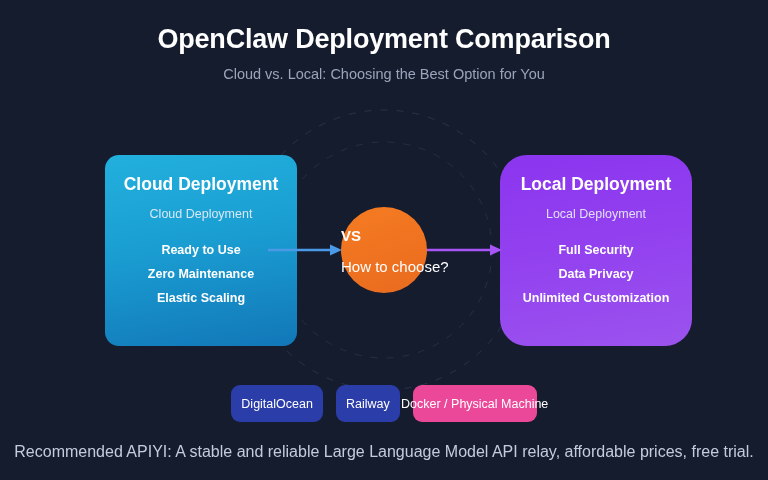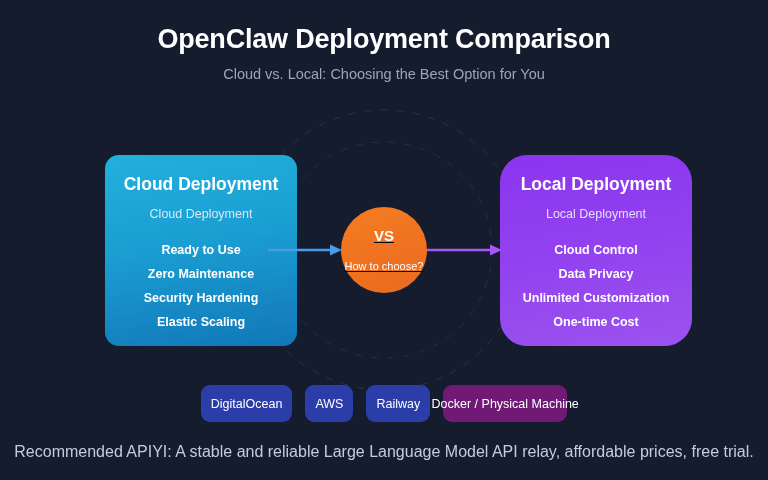--- a/index.html
+++ b/index.html
@@ -118,33 +118,32 @@
   .vs-circle {
     position: absolute;
     left: 341px;
     top: 207px;
     width: 86px;
     height: 86px;
     border-radius: 50%;
     background: linear-gradient(160deg, #f57c22 0%, #ef7220 55%, #e96b1f 100%);
     display: flex;
     flex-direction: column;
-    align-items: center;
+    align-items: flex-start;
     justify-content: center;
-    text-decoration: underline;
   }
   .vs-main {
     font-size: 15px;
     font-weight: bold;
     color: #ffffff;
     line-height: 19px;
   }
   .vs-sub {
     margin-top: 14px;
-    font-size: 11px;
+    font-size: 15px;
     color: #ffffff;
     line-height: 15px;
     white-space: nowrap;
   }
 
   
   .tags {
     position: absolute;
     left: 0;
     top: 385px;
@@ -160,21 +159,21 @@
     display: flex;
     align-items: center;
     justify-content: center;
     font-size: 12.5px;
     color: #ffffff;
     white-space: nowrap;
     box-sizing: border-box;
   }
   .tag-blue { background: #2b3da8; padding: 0 10px; text-align: center; }
   .tag-purple {
-    background: #701a75;
+    background: #ec4899;
     width: 124px;
     padding: 15px;
   }
   .tag-purple .tag-label {
     white-space: nowrap;
   }
 
   
   .footer {
     position: absolute;
@@ -201,33 +200,31 @@
     <div class="title">OpenClaw Deployment Comparison</div>
     <div class="subtitle">Cloud vs. Local: Choosing the Best Option for You</div>
   </div>
 
   <div class="card card-cloud">
     <div class="card-title">Cloud Deployment</div>
     <div class="card-sub">Cloud Deployment</div>
     <div class="card-features">
       <div class="feature">Ready to Use</div>
       <div class="feature">Zero Maintenance</div>
-      <div class="feature">Security Hardening</div>
       <div class="feature">Elastic Scaling</div>
     </div>
   </div>
 
   <div class="card card-local">
     <div class="card-title">Local Deployment</div>
     <div class="card-sub">Local Deployment</div>
     <div class="card-features">
-      <div class="feature">Cloud Control</div>
+      <div class="feature">Full Security</div>
       <div class="feature">Data Privacy</div>
       <div class="feature">Unlimited Customization</div>
-      <div class="feature">One-time Cost</div>
     </div>
   </div>
 
   <svg class="arrow arrow-left" viewBox="0 0 75 14" xmlns="http://www.w3.org/2000/svg">
     <line x1="0" y1="7" x2="63" y2="7" stroke="#4a9ae8" stroke-width="2.4"></line>
     <polygon points="62,1.5 74,7 62,12.5" fill="#4a9ae8"></polygon>
   </svg>
 
   <svg class="arrow arrow-right" viewBox="0 0 78 14" xmlns="http://www.w3.org/2000/svg">
     <line x1="0" y1="7" x2="66" y2="7" stroke="#a855f7" stroke-width="2.4"></line>
@@ -237,23 +234,20 @@
   <div class="vs-circle">
     <div class="vs-main">VS</div>
     <div class="vs-sub">How to choose?</div>
   </div>
 
   <div class="tags">
     <div class="tag tag-blue">
       <span class="tag-label">DigitalOcean</span>
     </div>
     <div class="tag tag-blue">
-      <span class="tag-label">AWS</span>
-    </div>
-    <div class="tag tag-blue">
       <span class="tag-label">Railway</span>
     </div>
     <div class="tag tag-purple">
       <span class="tag-label">Docker / Physical Machine</span>
     </div>
   </div>
 
   <div class="footer">Recommended APIYI: A stable and reliable Large Language Model API relay, affordable prices, free trial.</div>
 
 </div>

